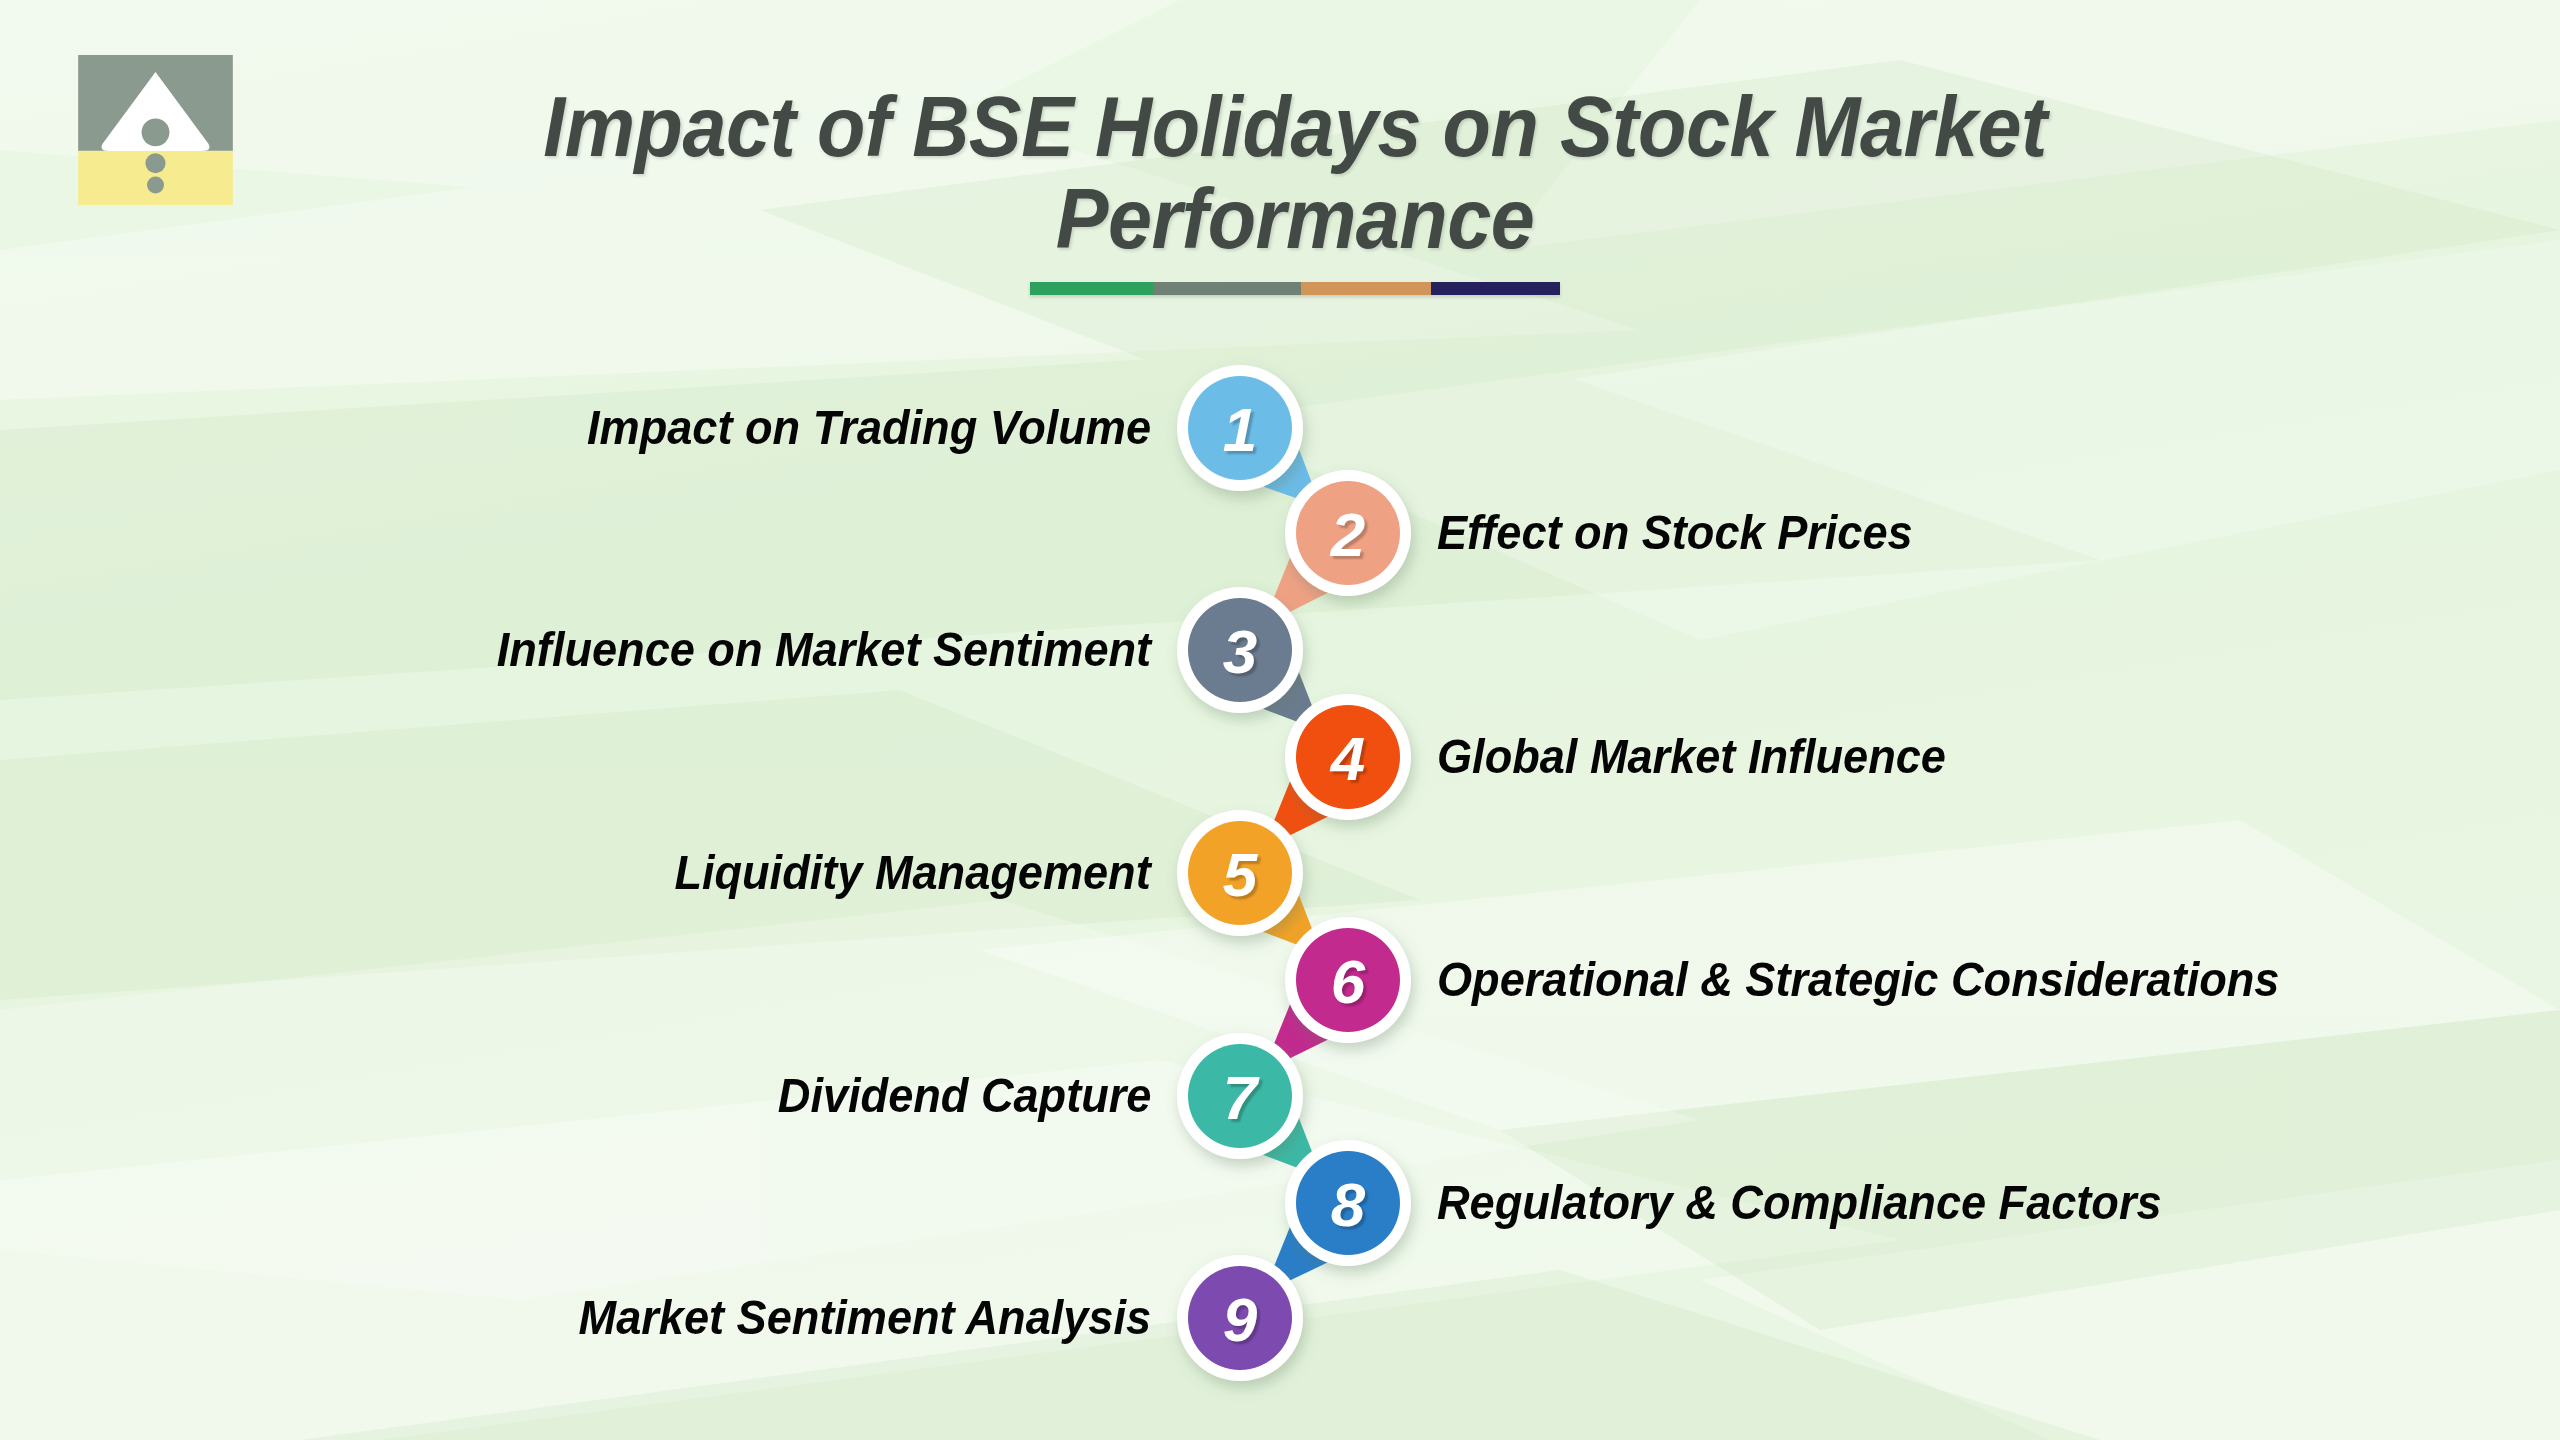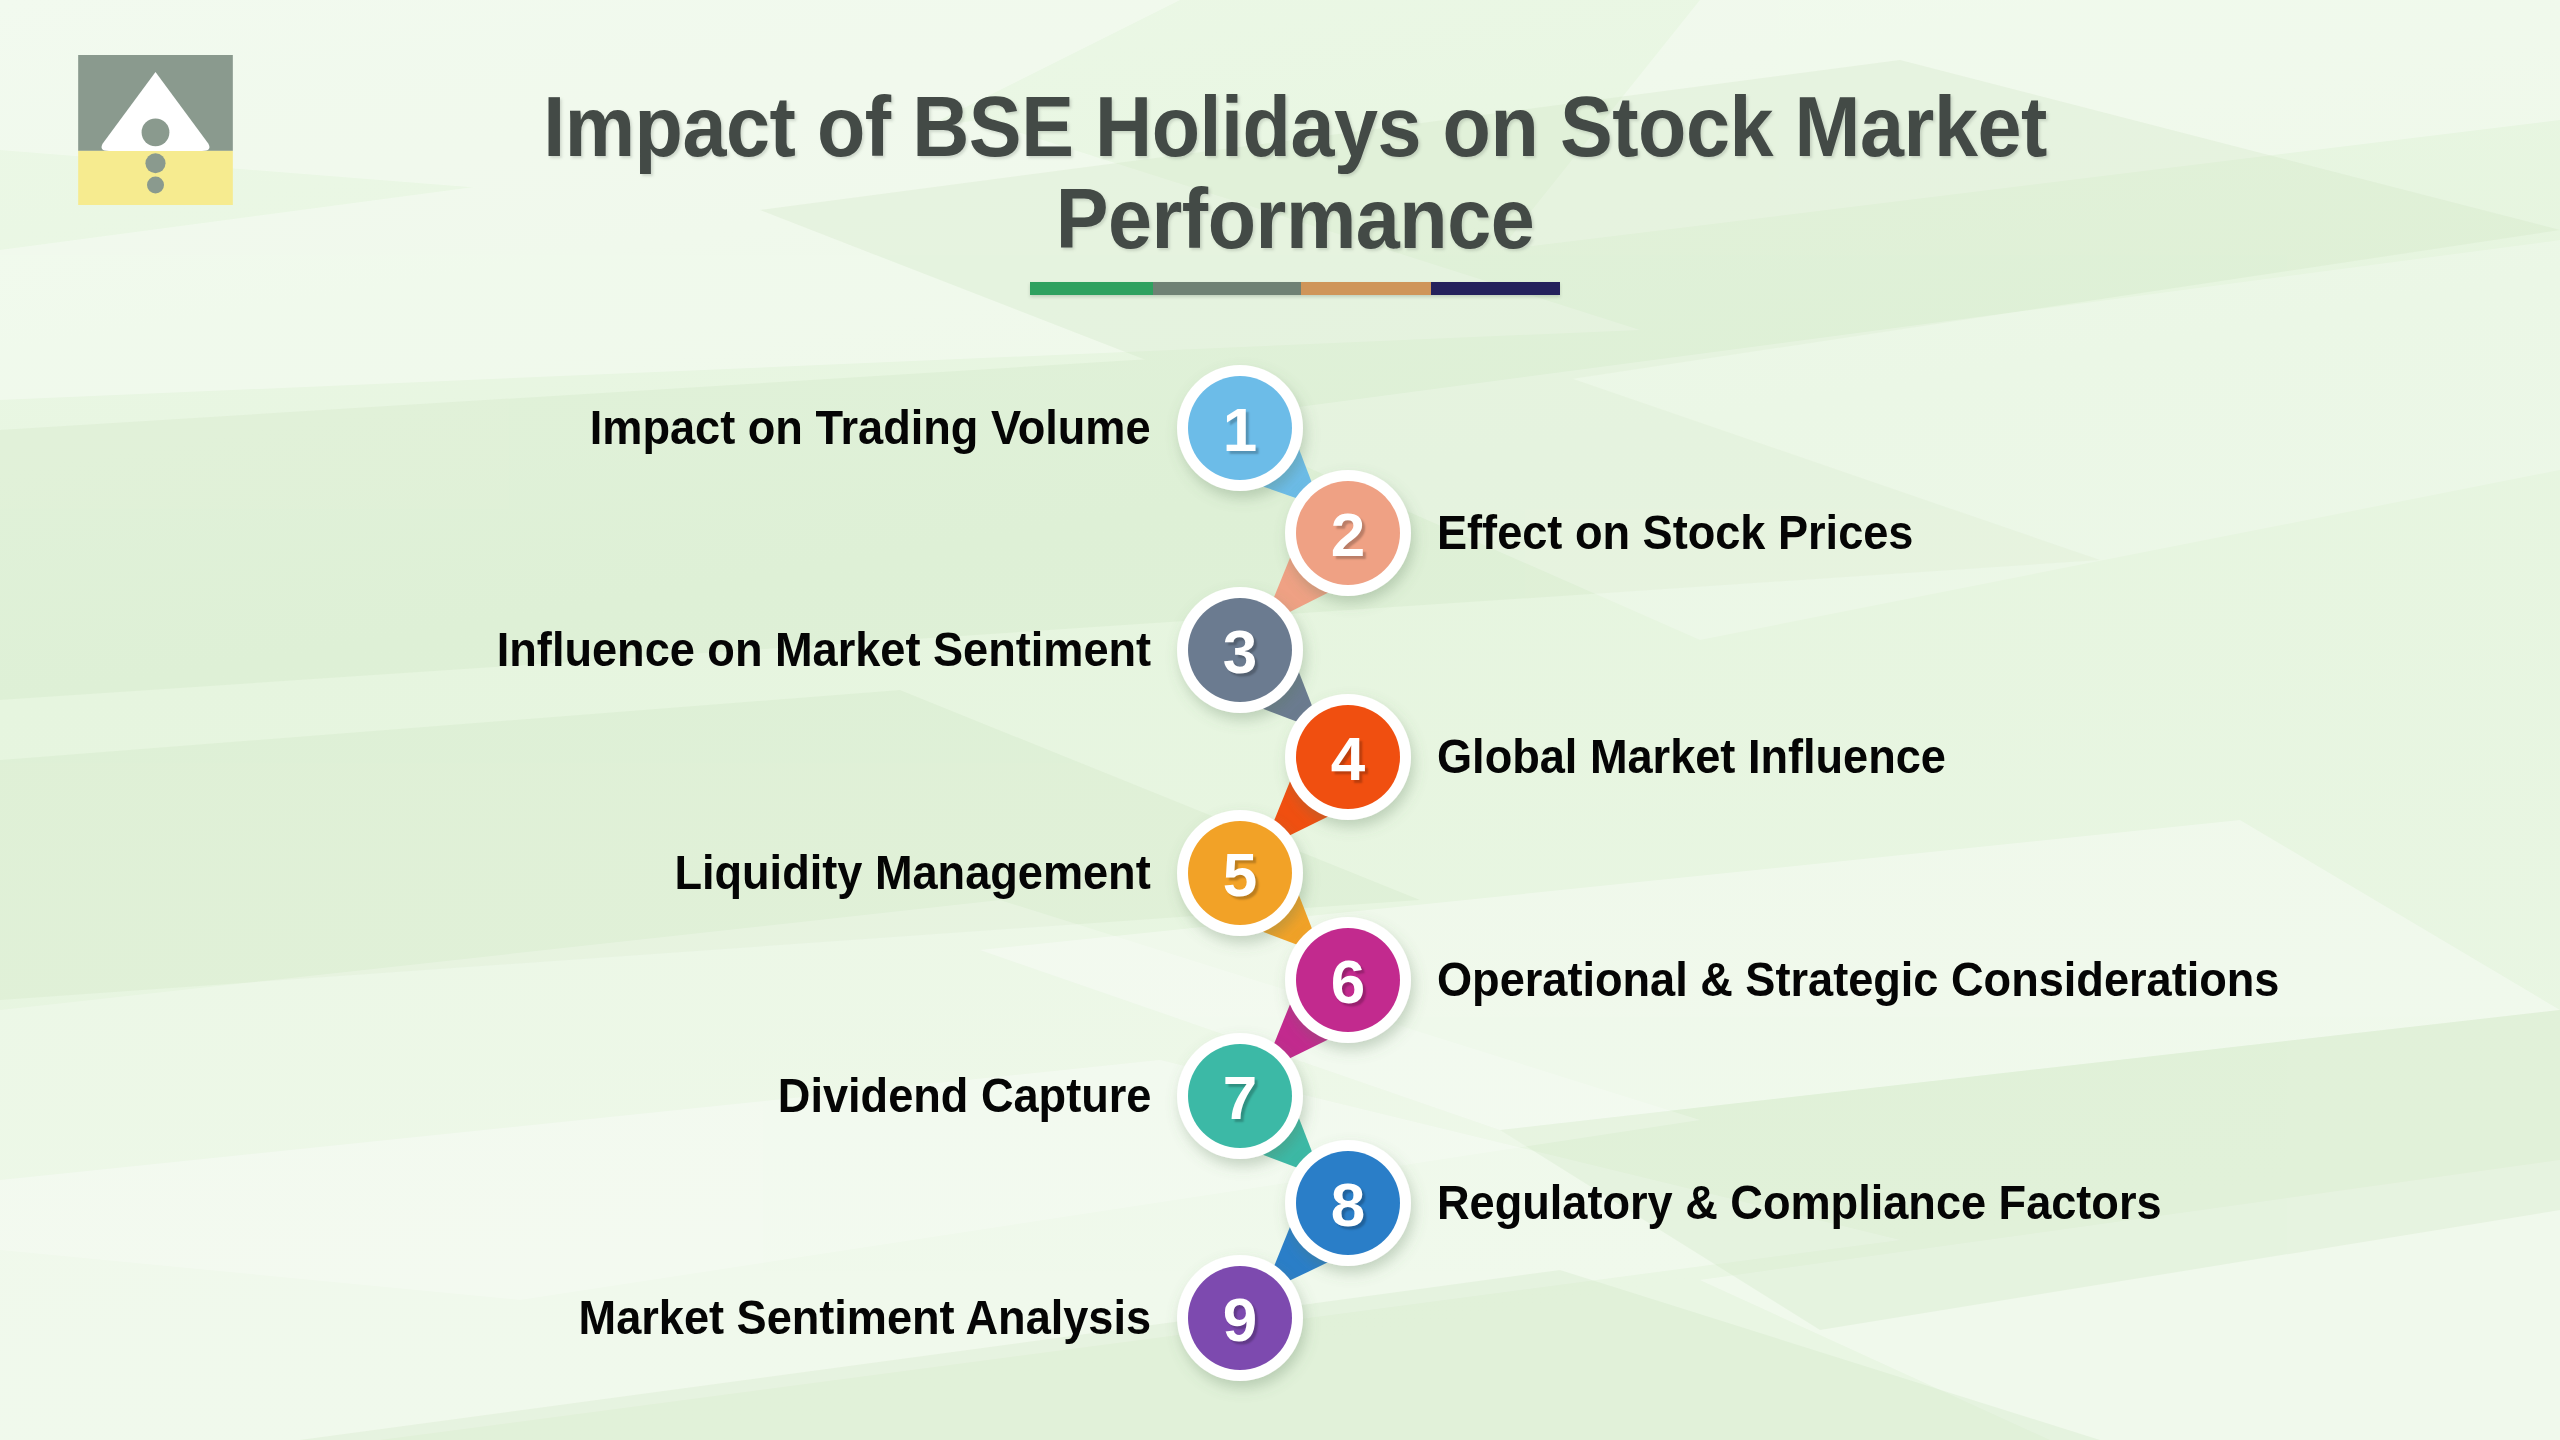--- a/index.html
+++ b/index.html
@@ -80,21 +80,21 @@
     white-space:nowrap;
     transform:translateY(-50%) scaleX(0.94);
     line-height:1;
   }
   .node-label.left  { transform-origin:right center; }
   .node-label.right { transform-origin:left center; }
 </style>
 </head>
 <body>
 
-<div id="canvas" style="background: rgb(234, 247, 228);">
+<div id="canvas" style="background: rgb(234, 247, 228); font-style: italic;">
 
   <svg id="bg-texture" viewBox="0 0 2560 1440" preserveAspectRatio="none">
     <defs>
       <linearGradient id="bgGrad" x1="0" y1="0" x2="0.3" y2="1">
         <stop offset="0%" stop-color="#ecf8e7"></stop>
         <stop offset="45%" stop-color="#e6f5df"></stop>
         <stop offset="100%" stop-color="#e9f6e3"></stop>
       </linearGradient>
     </defs>
     <rect x="0" y="0" width="2560" height="1440" fill="url(#bgGrad)"></rect>

